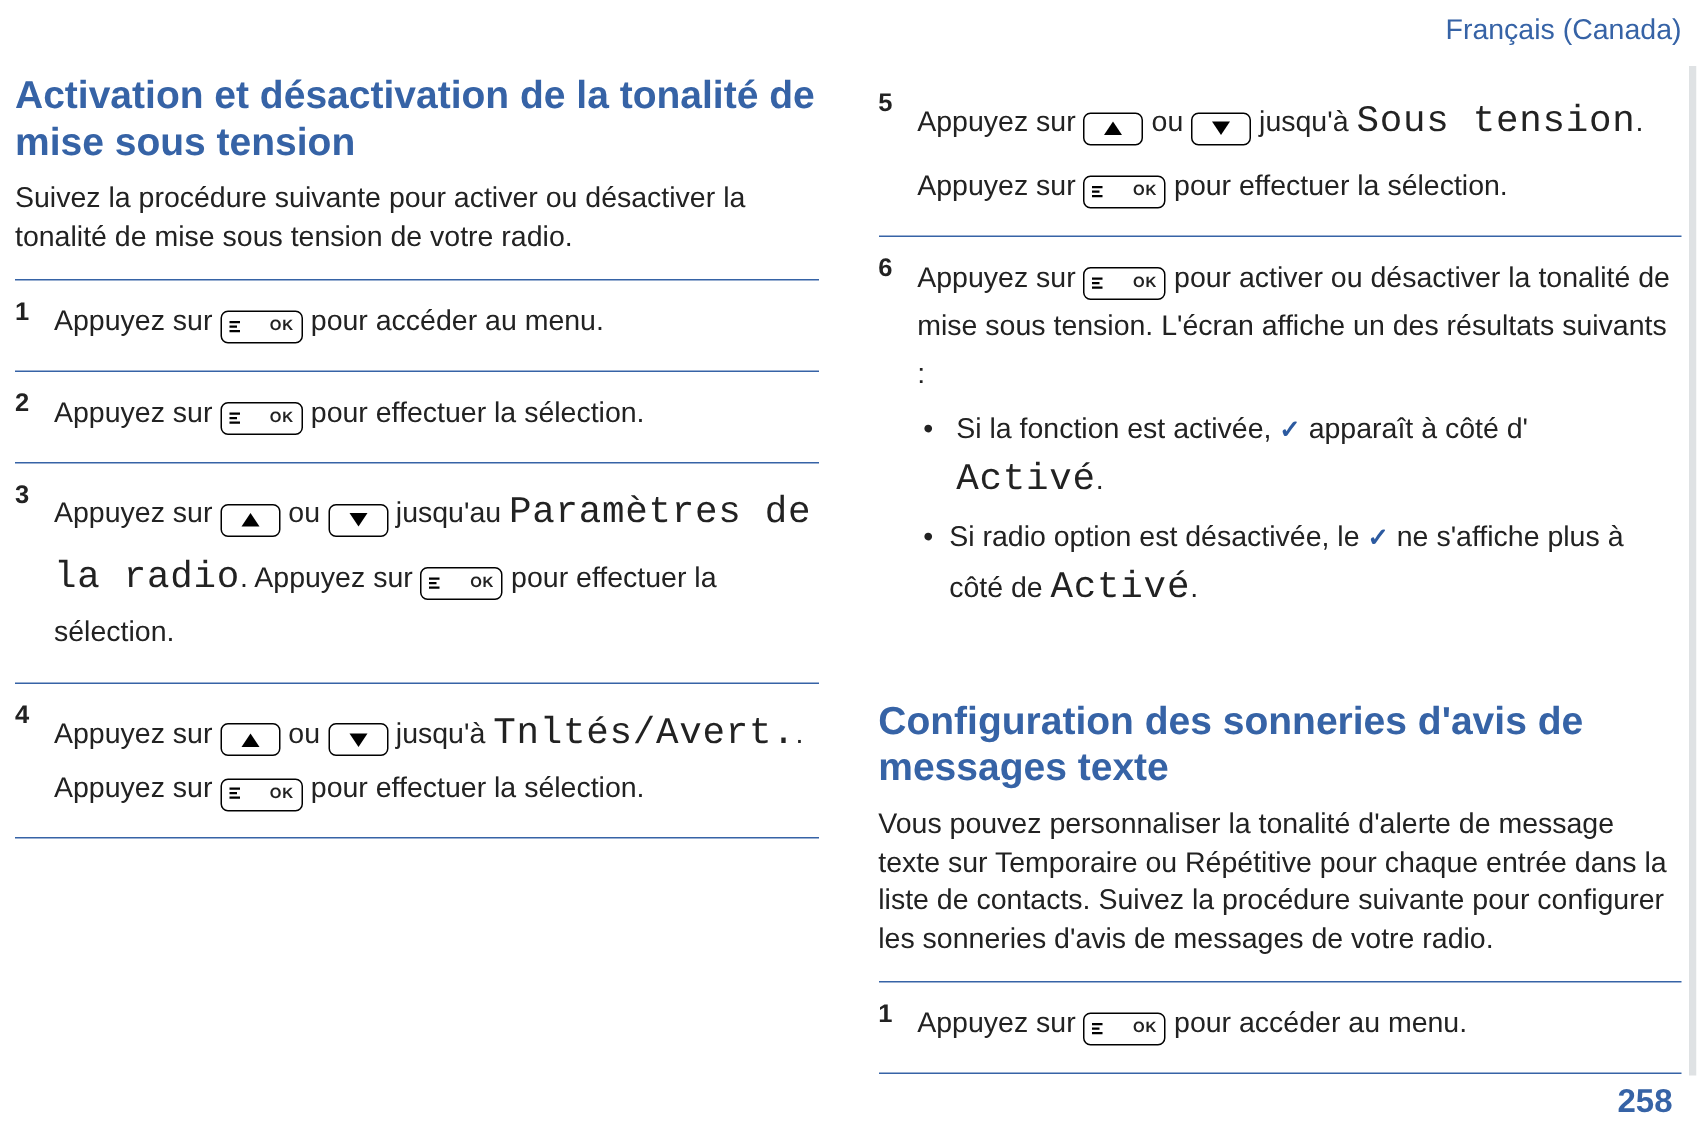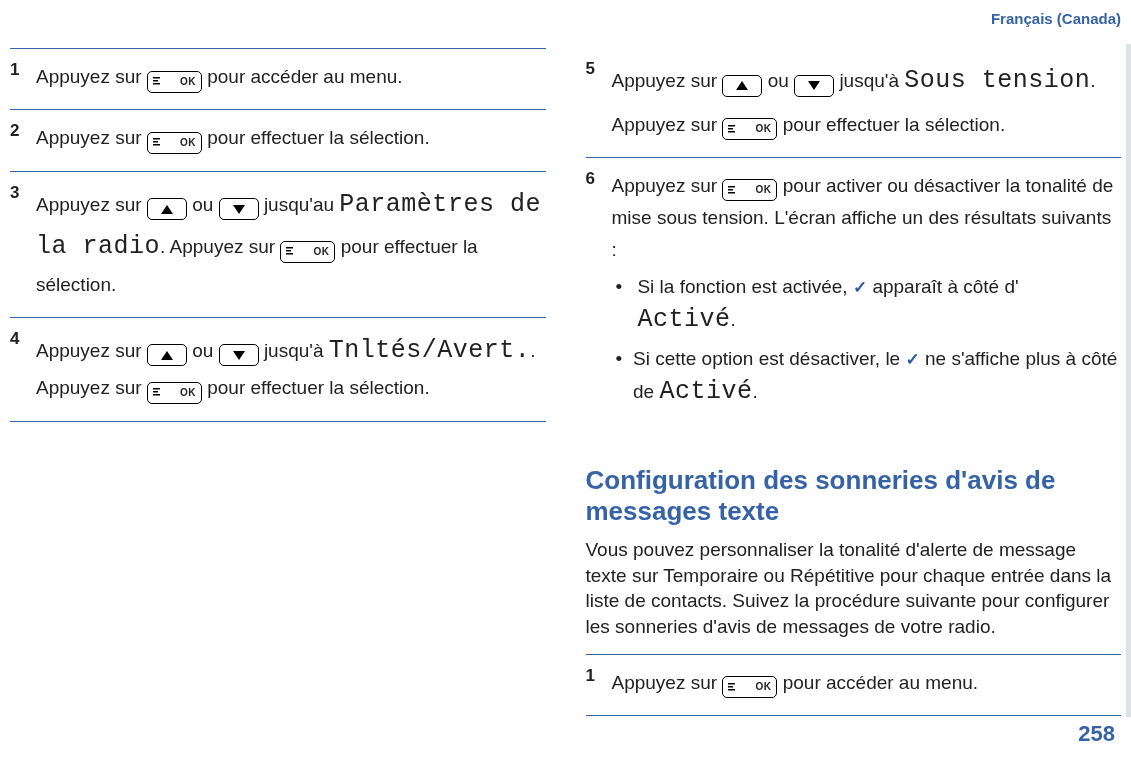--- a/index.html
+++ b/index.html
@@ -1,18 +1,18 @@
 <!DOCTYPE html>
 <html><head>
 <meta charset="utf-8">
 <style>
   * { box-sizing: border-box; margin: 0; padding: 0; }
   html, body { width: 1131px; height: 761px; font-family: Arial, Helvetica, sans-serif; color: #222; }
   body { position: relative; padding: 14px 10px 10px 10px; }
-  .header-lang { position: absolute; top: 10px; right: 10px; font-weight: bold; color: #3663a6; font-size: 15px; }
+  .header-lang { position: absolute; top: 10px; right: 10px; font-weight: normal; color: #3663a6; font-size: 19px; }
   .page { display: flex; gap: 40px; margin-top: 34px; }
   .col { width: 540px; }
   h2.section { color: #3663a6; font-size: 26px; font-weight: bold; line-height: 1.2; margin-bottom: 10px; }
   p.lead { font-size: 19px; line-height: 1.35; margin-bottom: 14px; }
   .steps { }
   .step { display: flex; border-top: 1px solid #3663a6; padding: 10px 0 10px 0; }
   .step:last-child { border-bottom: 1px solid #3663a6; }
   .step .num { width: 26px; font-weight: bold; font-size: 17px; line-height: 1; padding-top: 2px; }
   .step .body { flex: 1; font-size: 19px; line-height: 1.7; }
   .step .body p { margin: 2px 0 6px 0; }
@@ -38,20 +38,22 @@
 </style>
 </head>
 <body>
 
 <div class="header-lang">Français (Canada)</div>
 <div class="sidebar"></div>
 
 <div class="page">
 
   <div class="col">
+    <h2 class="section">Activation et désactivation de la tonalité de mise sous tension</h2>
+    <p class="lead">Suivez la procédure suivante pour activer ou désactiver la tonalité de mise sous tension de votre radio.</p>
 
     <div class="steps">
 
       <div class="step">
         <div class="num">1</div>
         <div class="body">
           <p>
             <span>Appuyez sur </span>
             <span class="key ok">
                 <span class="okglyph">
@@ -184,21 +186,21 @@
               <div>
                 <span>Si la fonction est activée, </span>
                 <span class="check">✓</span>
                 <span> apparaît à côté d'</span>
                 <span class="mono">Activé</span><span>.</span>
               </div>
             </div>
             <div class="bul">
               <div class="dot">•</div>
               <div>
-                <span>Si cette option est désactiver, le </span>
+                <span>Si radio option est désactivée, le </span>
                 <span class="check">✓</span>
                 <span> ne s'affiche plus à côté de </span>
                 <span class="mono">Activé</span><span>.</span>
               </div>
             </div>
           </div>
         </div>
       </div>
 
     </div>

